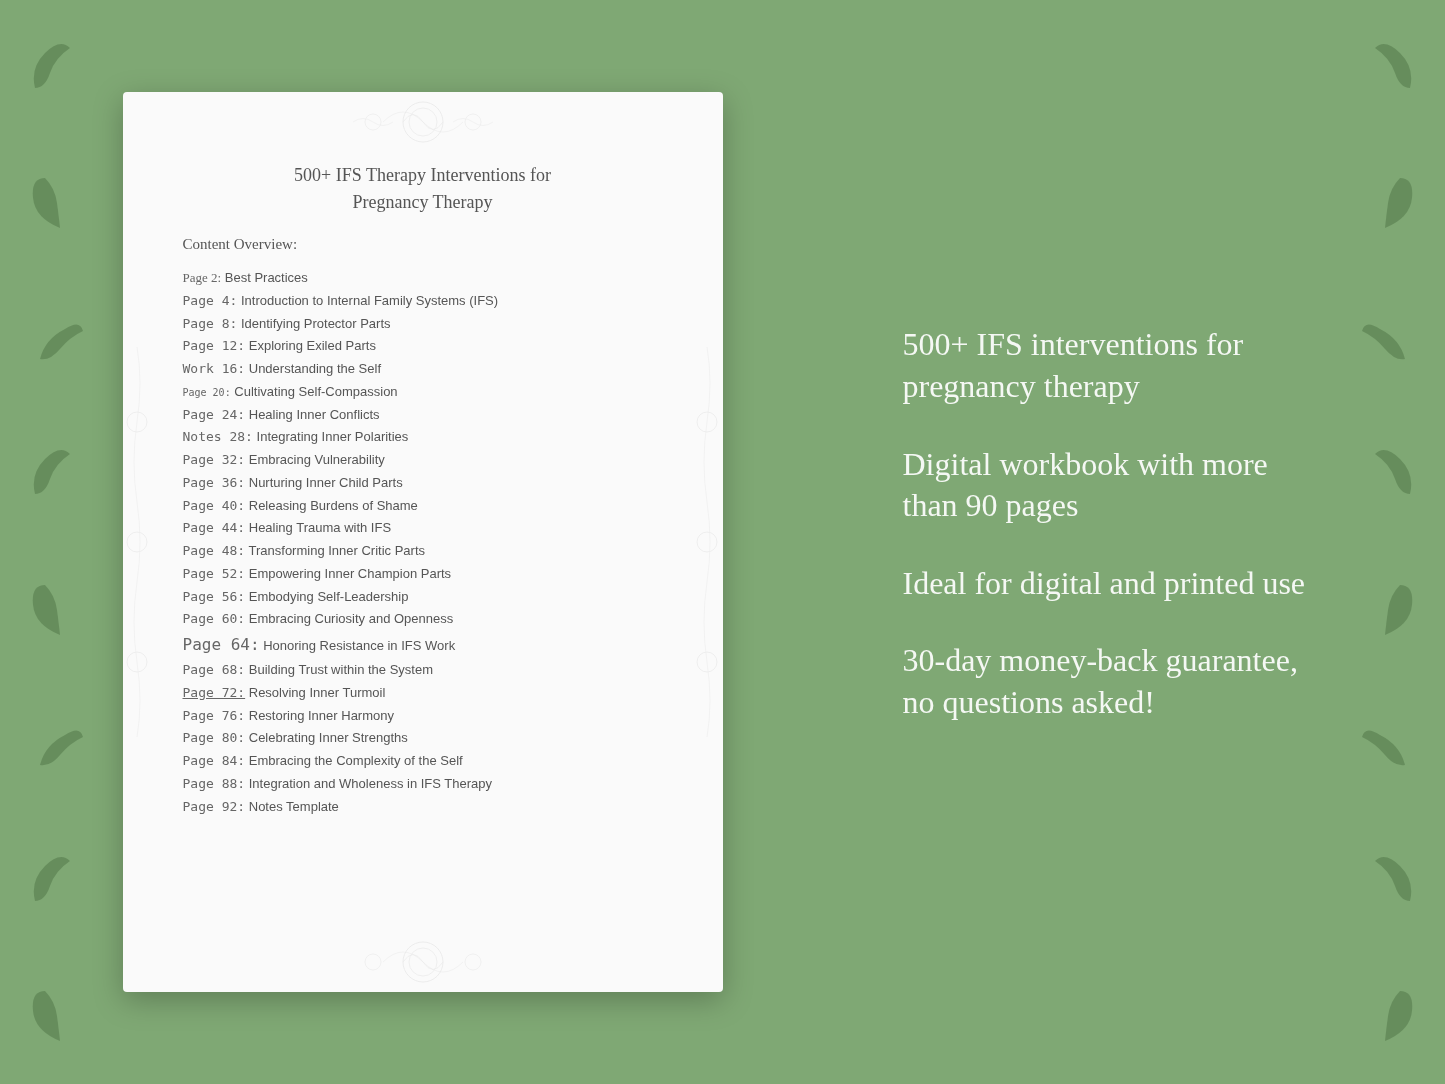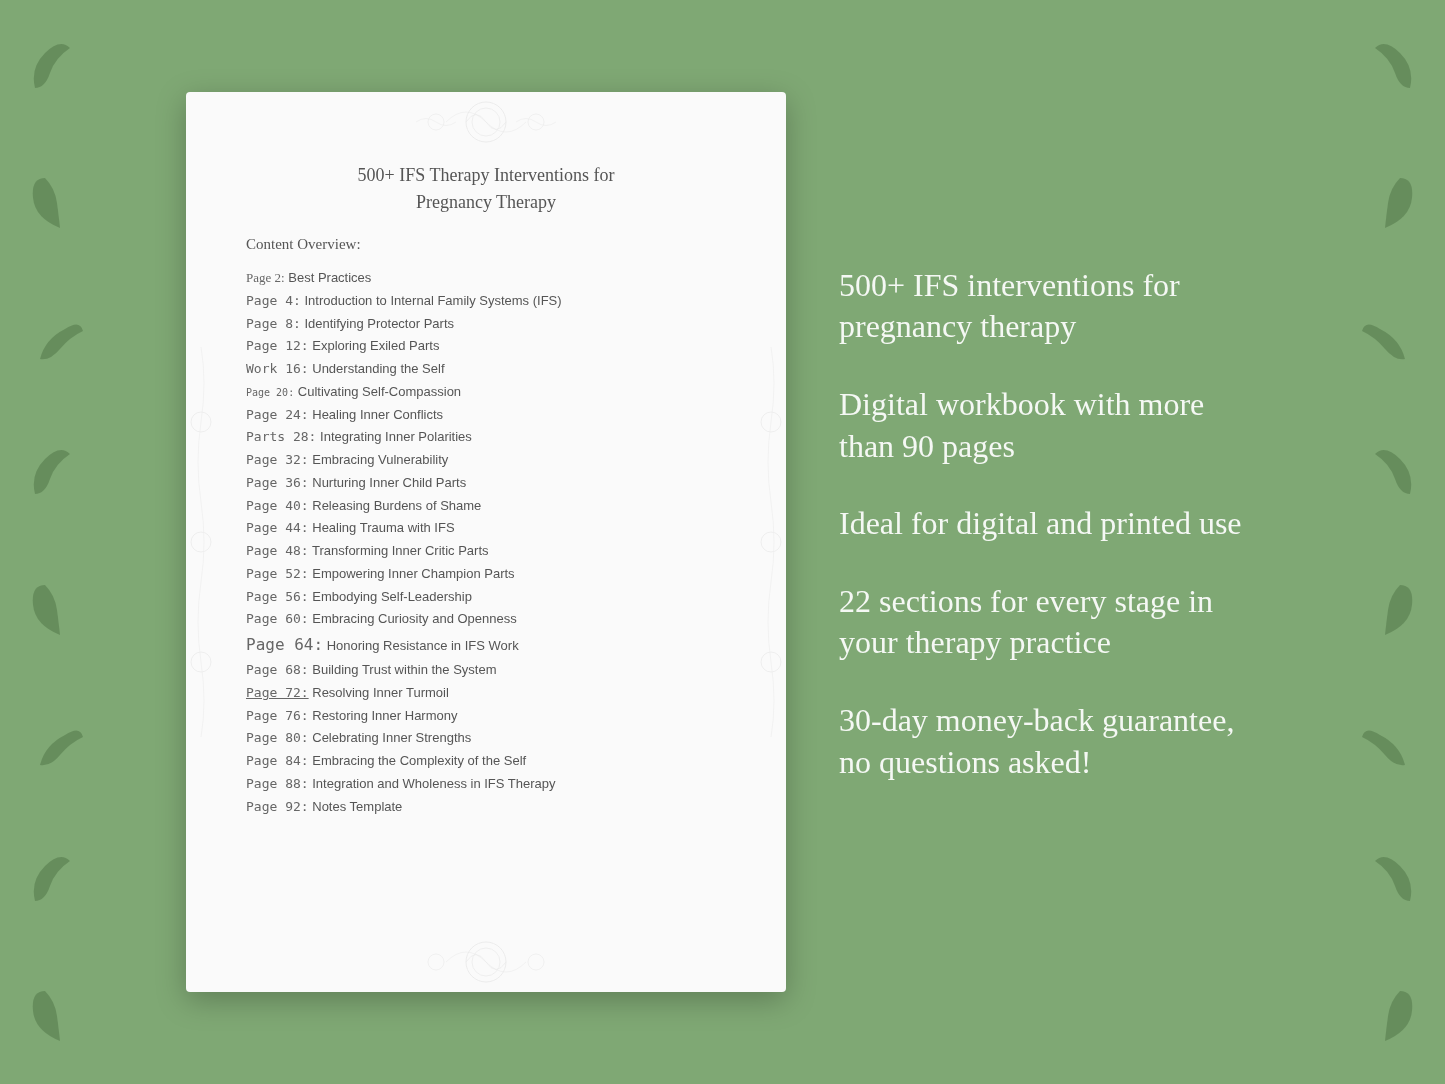--- a/index.html
+++ b/index.html
@@ -33,21 +33,21 @@
       width: 70px;
       height: 60px;
       fill: #4a6e42;
     }
 
     .main-content {
       position: relative;
       z-index: 1;
       display: flex;
       align-items: center;
-      justify-content: center;
+      justify-content: space-between;
       gap: 53px;
       width: 1200px;
     }
 
     
     .document {
       background: #fafafa;
       width: 600px;
       min-height: 900px;
       border-radius: 4px;
@@ -257,21 +257,21 @@
     <div class="doc-section-label">Content Overview:</div>
 
     <ul class="toc-list">
     <li><span style="font-family: Liberation Serif, serif; font-size:13px; color:#666;">Page  2:</span>  <span style="color:#555;">Best Practices</span></li>
         <li><span style="font-family: monospace; font-size:13px; color:#666;">Page  4:</span>  <span style="color:#555;margin-top:12px;">Introduction to Internal Family Systems (IFS)</span></li>
         <li><span style="font-family: monospace; font-size:13px; color:#666;">Page  8:</span>  <span style="color:#555;">Identifying Protector Parts</span></li>
         <li><span style="font-family: monospace; font-size:13px; color:#666;margin-top:24px;">Page 12:</span>  <span style="color:#555;">Exploring Exiled Parts</span></li>
         <li><span style="font-family: monospace; font-size:13px; color:#666;">Work 16:</span>  <span style="color:#555;">Understanding the Self</span></li>
         <li><span style="font-family: monospace; font-size:10px; color:#666;">Page 20:</span>  <span style="color:#555;">Cultivating Self-Compassion</span></li>
         <li><span style="font-family: monospace; font-size:13px; color:#666;">Page 24:</span>  <span style="color:#555;">Healing Inner Conflicts</span></li>
-        <li><span style="font-family: monospace; font-size:13px; color:#666;">Parts 28:</span>  <span style="color:#555;">Integrating Inner Polarities</span></li>
+        <li><span style="font-family: monospace; font-size:13px; color:#666;">Notes 28:</span>  <span style="color:#555;">Integrating Inner Polarities</span></li>
         <li><span style="font-family: monospace; font-size:13px; color:#666;">Page 32:</span>  <span style="color:#555;">Embracing Vulnerability</span></li>
         <li><span style="font-family: monospace; font-size:13px; color:#666;">Page 36:</span>  <span style="color:#555;">Nurturing Inner Child Parts</span></li>
         <li><span style="font-family: monospace; font-size:13px; color:#666;">Page 40:</span>  <span style="color:#555;">Releasing Burdens of Shame</span></li>
         <li><span style="font-family: monospace; font-size:13px; color:#666;">Page 44:</span>  <span style="color:#555;">Healing Trauma with IFS</span></li>
         <li><span style="font-family: monospace; font-size:13px; color:#666;">Page 48:</span>  <span style="color:#555;">Transforming Inner Critic Parts</span></li>
         <li><span style="font-family: monospace; font-size:13px; color:#666;">Page 52:</span>  <span style="color:#555;">Empowering Inner Champion Parts</span></li>
         <li><span style="font-family: monospace; font-size:13px; color:#666;">Page 56:</span>  <span style="color:#555;">Embodying Self-Leadership</span></li>
         <li><span style="font-family: monospace; font-size:13px; color:#666;">Page 60:</span>  <span style="color:#555;">Embracing Curiosity and Openness</span></li>
         <li><span style="font-family: monospace; font-size:16px; color:#666;">Page 64:</span>  <span style="color:#555;">Honoring Resistance in IFS Work</span></li>
         <li><span style="font-family: monospace; font-size:13px; color:#666;">Page 68:</span>  <span style="color:#555;">Building Trust within the System</span></li>
@@ -282,17 +282,16 @@
         <li><span style="font-family: monospace; font-size:13px; color:#666;">Page 88:</span>  <span style="color:#555;">Integration and Wholeness in IFS Therapy</span></li>
         <li><span style="font-family: monospace; font-size:13px; color:#666;">Page 92:</span>  <span style="color:#555;">Notes Template</span></li>
       </ul>
 
   </div>
 
   <div class="features">
   <div class="feature-item">500+ IFS interventions for pregnancy therapy</div>
       <div class="feature-item">Digital workbook with more than 90 pages</div>
       <div class="feature-item">Ideal for digital and printed use</div>
-      <div class="feature-item">22 sections for every stage in your therapy practice</div>
       <div class="feature-item">30-day money-back guarantee, no questions asked!</div>
     </div>
 
 </div>
 
 </body></html>

